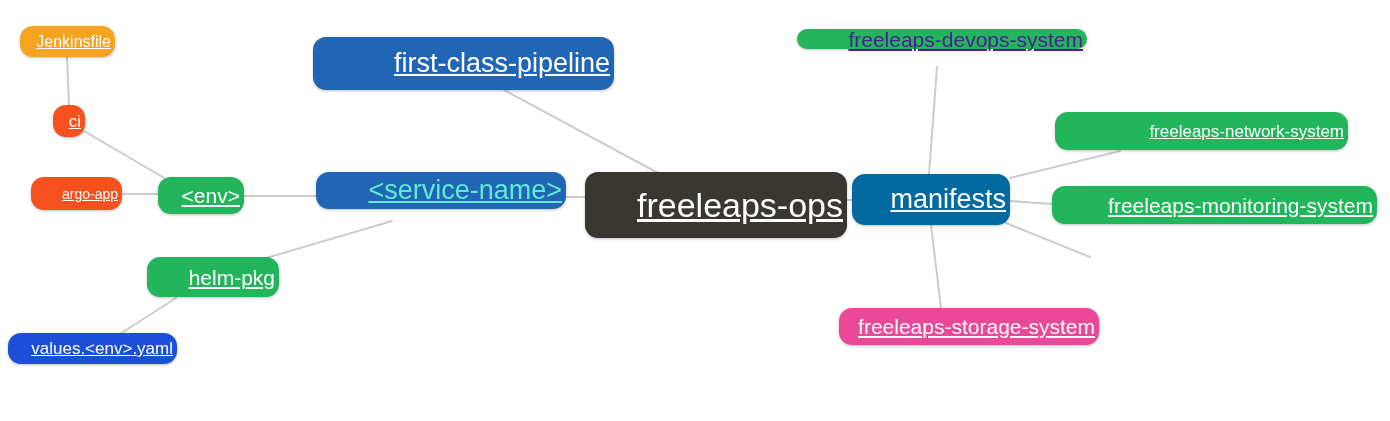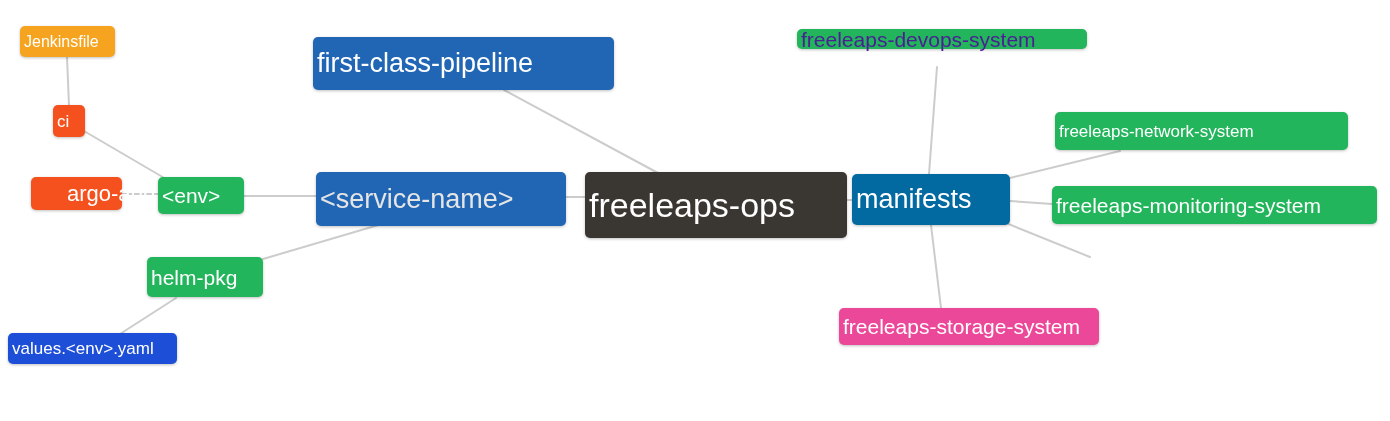--- a/index.html
+++ b/index.html
@@ -26,29 +26,30 @@
     position: absolute;
     left: 0;
     top: 0;
     width: 100%;
     height: 100%;
   }
   .node {
     position: absolute;
     display: flex;
     align-items: center;
-    justify-content: flex-start;
-    border-radius: 5px;
+    justify-content: flex-end;
+    border-radius: 13px;
     color: #ffffff;
     box-shadow: 0 1px 3px rgba(0,0,0,0.25);
     cursor: pointer;
     white-space: nowrap;
     box-sizing: border-box;
     line-height: 1;
     user-select: none;
+    text-decoration: underline;
   }
   .node span {
     padding: 0 4px;
   }
 </style>
 </head>
 <body>
 
 <div class="canvas">
   <svg id="edge-svg" xmlns="http://www.w3.org/2000/svg" viewBox="0 0 1390 421">
@@ -67,39 +68,39 @@
       <line x1="1006" y1="223" x2="1090" y2="257" stroke="#cccccc" stroke-width="2" stroke-linecap="round"></line>
       <line x1="931" y1="225" x2="941" y2="308" stroke="#cccccc" stroke-width="2" stroke-linecap="round"></line>
     </svg>
   <div id="node-layer">
       <div class="node" style="left: 20px; top: 26px; width: 95px; height: 31px; background: rgb(246, 164, 31); color: rgb(255, 255, 255); font-size: 16px;">
         <span>Jenkinsfile</span>
       </div>
       <div class="node" style="left: 53px; top: 105px; width: 32px; height: 32px; background: rgb(244, 81, 30); color: rgb(255, 255, 255); font-size: 17px;">
         <span>ci</span>
       </div>
-      <div class="node" style="left: 31px; top: 177px; width: 91px; height: 33px; background: rgb(244, 81, 30); color: rgb(255, 255, 255); font-size: 22px; padding-left: 32px;">
+      <div class="node" style="left: 31px; top: 177px; width: 91px; height: 33px; background: rgb(244, 81, 30); color: rgb(255, 255, 255); font-size: 14px; padding-left: 32px;">
         <span>argo-app</span>
       </div>
       <div class="node" style="left: 158px; top: 177px; width: 86px; height: 37px; background: rgb(34, 181, 91); color: rgb(255, 255, 255); font-size: 21px;">
         <span>&lt;env&gt;</span>
       </div>
       <div class="node" style="left: 313px; top: 37px; width: 301px; height: 53px; background: rgb(32, 102, 180); color: rgb(255, 255, 255); font-size: 27px;">
         <span>first-class-pipeline</span>
       </div>
-      <div class="node" style="left: 316px; top: 172px; width: 250px; height: 54px; background: rgb(32, 102, 180); color: #e5e5e5; font-size: 27px;">
+      <div class="node" style="left: 316px; top: 172px; width: 250px; height: 37px; background: rgb(32, 102, 180); color: #5eead4; font-size: 27px;">
         <span>&lt;service-name&gt;</span>
       </div>
       <div class="node" style="left: 585px; top: 172px; width: 262px; height: 66px; background: rgb(58, 54, 49); color: rgb(255, 255, 255); font-size: 34px;">
         <span>freeleaps-ops</span>
       </div>
       <div class="node" style="left: 852px; top: 174px; width: 158px; height: 51px; background: #0369a1; color: rgb(255, 255, 255); font-size: 27px;">
         <span>manifests</span>
       </div>
-      <div class="node" style="left: 147px; top: 257px; width: 116px; height: 40px; background: rgb(34, 181, 91); color: rgb(255, 255, 255); font-size: 21px;">
+      <div class="node" style="left: 147px; top: 257px; width: 132px; height: 40px; background: rgb(34, 181, 91); color: rgb(255, 255, 255); font-size: 21px;">
         <span>helm-pkg</span>
       </div>
       <div class="node" style="left: 8px; top: 333px; width: 169px; height: 31px; background: #1d4ed8; color: rgb(255, 255, 255); font-size: 17px;">
         <span>values.&lt;env&gt;.yaml</span>
       </div>
       <div class="node" style="left: 797px; top: 29px; width: 290px; height: 20px; background: rgb(34, 181, 91); color: #4c1d95; font-size: 21px;">
         <span>freeleaps-devops-system</span>
       </div>
       <div class="node" style="left: 1055px; top: 112px; width: 293px; height: 38px; background: rgb(34, 181, 91); color: rgb(255, 255, 255); font-size: 17px;">
         <span>freeleaps-network-system</span>

